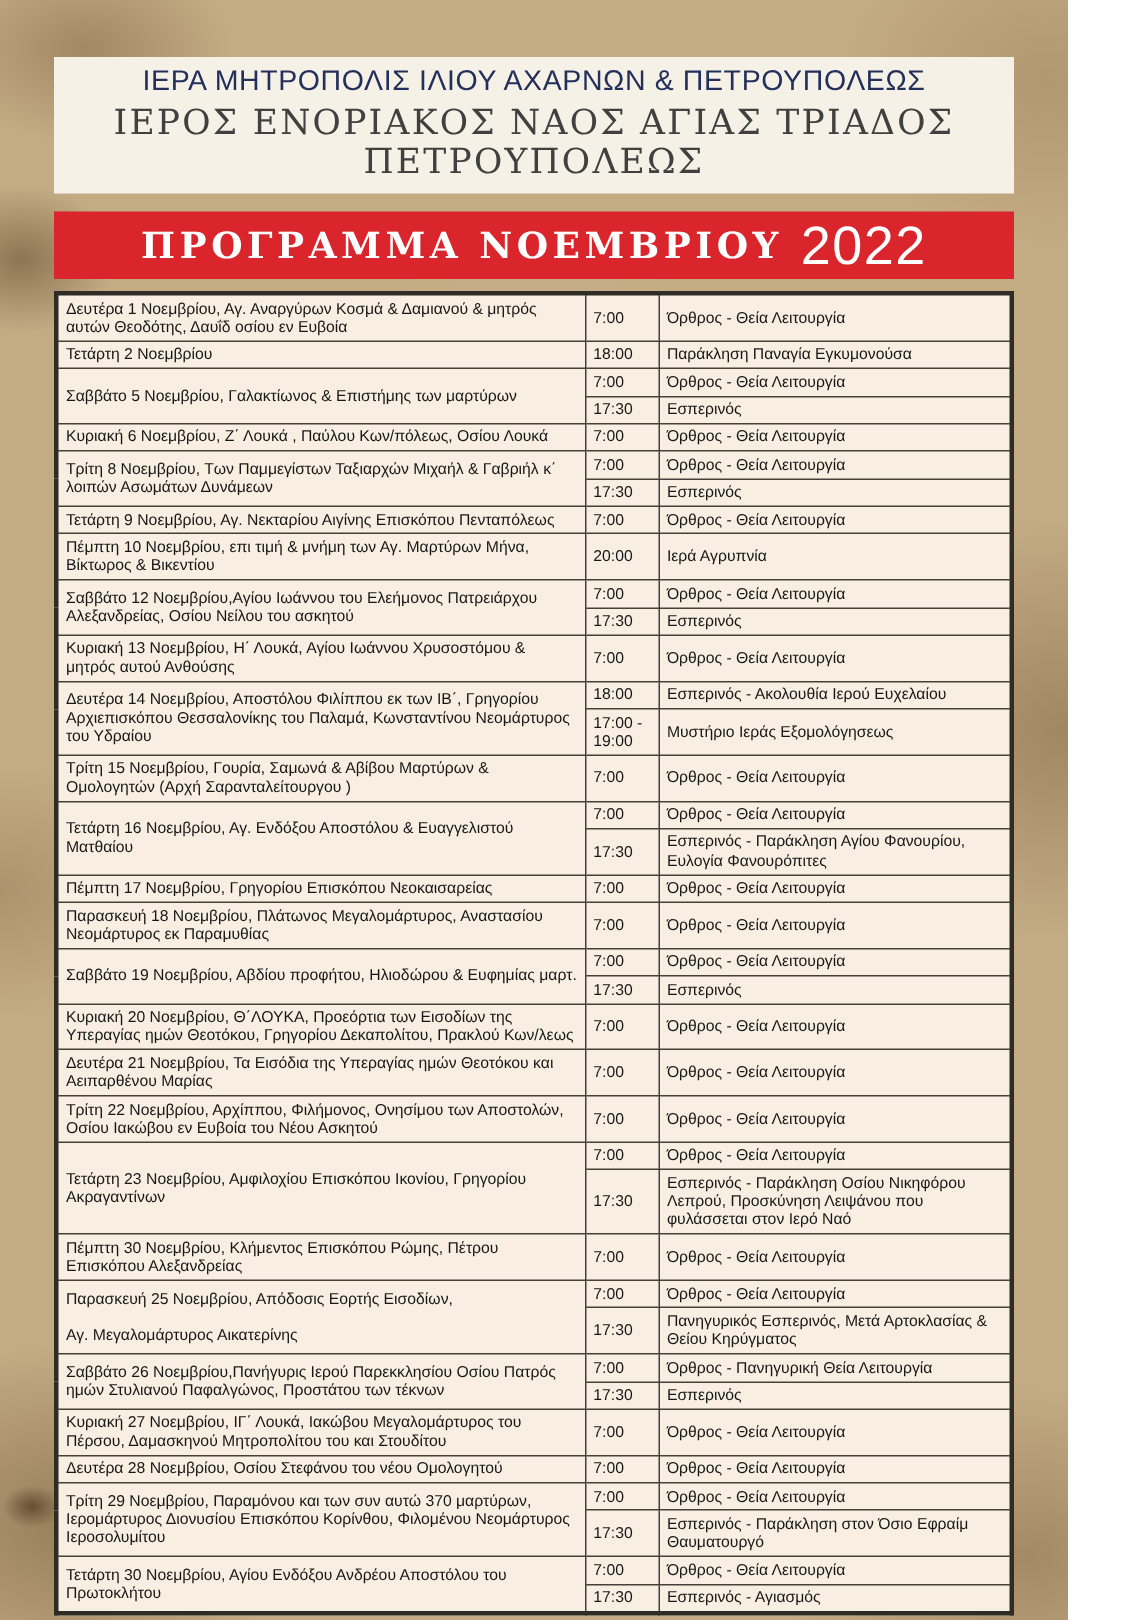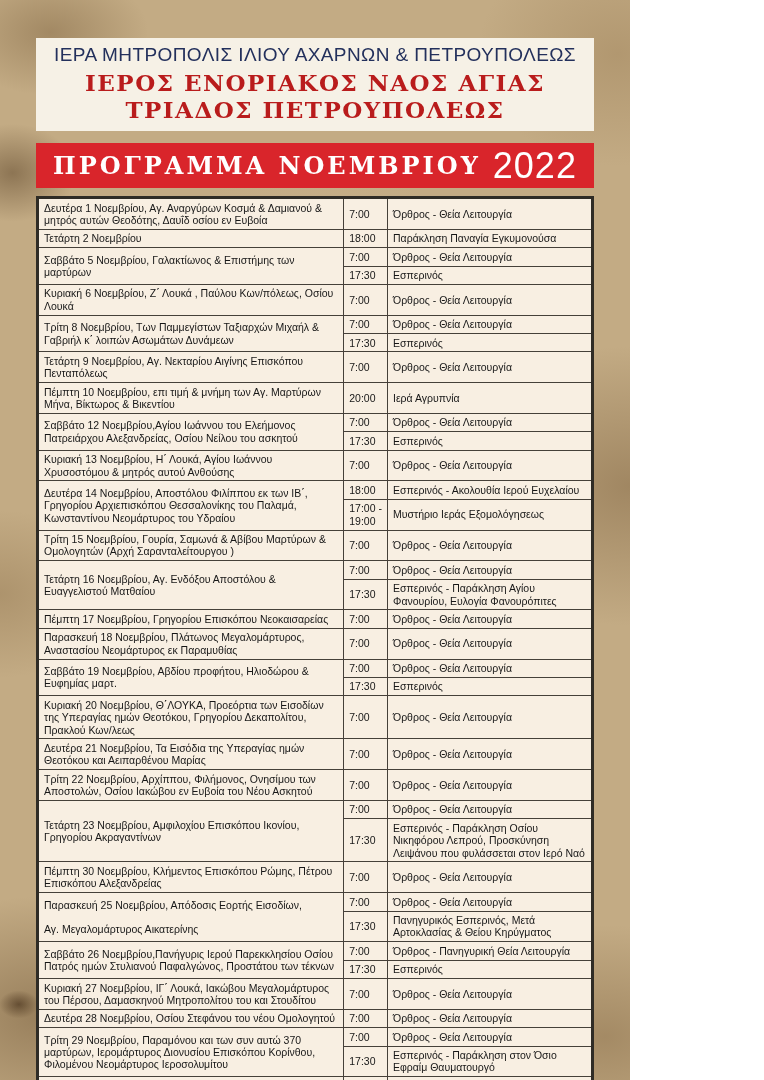--- a/index.html
+++ b/index.html
@@ -1,18 +1,18 @@
 <!DOCTYPE html>
 <html lang="el"><head>
 <meta charset="utf-8">
 <style>
   html,body{margin:0;padding:0;}
   .page{
     position:relative;
-    width:630px;height:1080px;
+    width:712px;height:1080px;
     overflow:hidden;
     font-family:"Liberation Sans", sans-serif;
     background-color:#c3ab84;
     background-image:
       radial-gradient(140px 90px at 8% 3%, rgba(122,95,60,0.45), transparent 70%),
       radial-gradient(200px 160px at 98% 5%, rgba(160,132,92,0.50), transparent 70%),
       radial-gradient(90px 70px at 2% 16%, rgba(96,72,44,0.55), transparent 70%),
       radial-gradient(260px 200px at 100% 45%, rgba(118,90,56,0.45), transparent 70%),
       radial-gradient(160px 120px at 0% 55%, rgba(140,112,74,0.40), transparent 70%),
       radial-gradient(220px 170px at 6% 94%, rgba(110,84,52,0.50), transparent 70%),
@@ -25,23 +25,23 @@
     background:#f6f1e6;
     padding:6px 4px 8px 4px;
     text-align:center;
   }
   .header-line1{
     color:#23305c;
     font-size:19px;
     letter-spacing:0.4px;
   }
   .header-line2{
-    color:#b91c1c;
+    color:#404040;
     font-family:"DejaVu Serif", serif;
-    font-weight:bold;
+    font-weight:normal;
     font-size:23px;
     letter-spacing:1.5px;
     margin-top:3px;
   }
   .banner{
     margin:12px 36px 0 36px;
     background:#d9252b;
     height:45px;
     display:flex;
     align-items:center;

